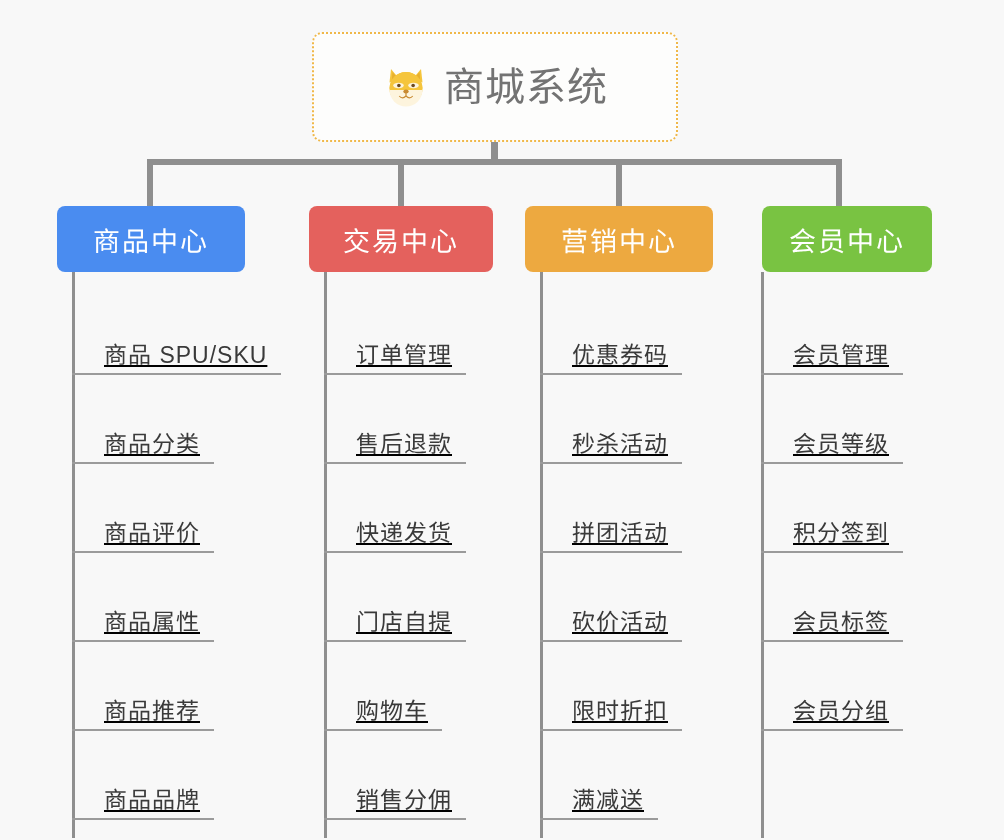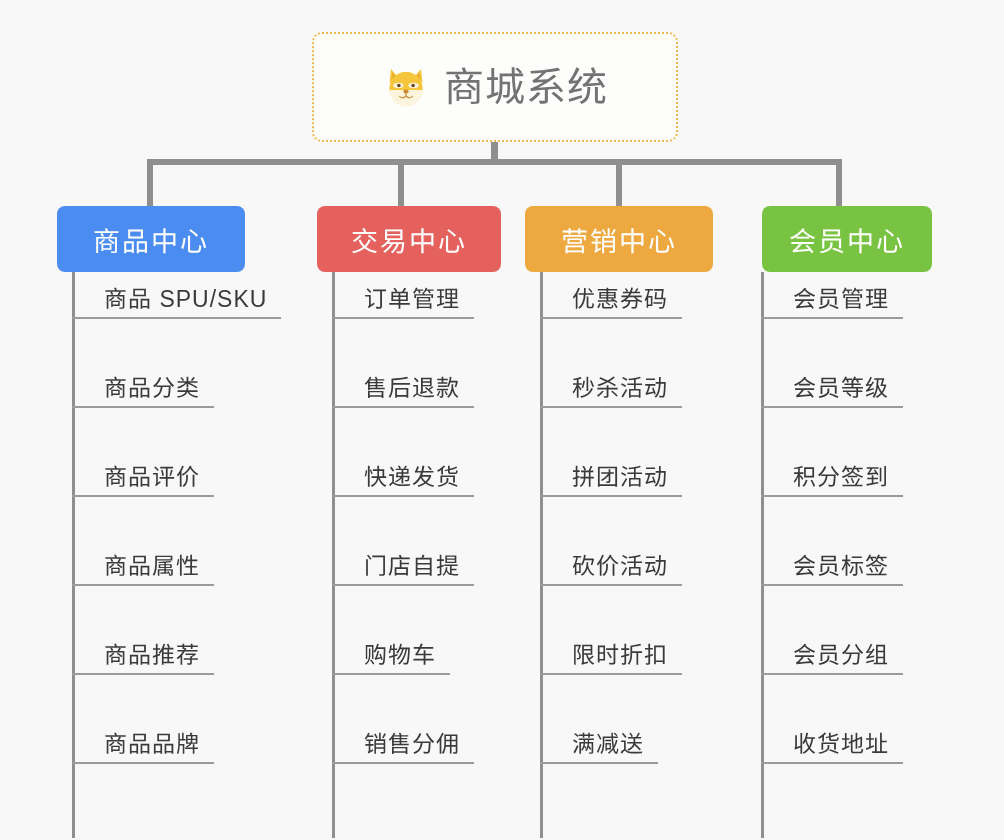--- a/index.html
+++ b/index.html
@@ -79,21 +79,21 @@
   .drop-2 { left: 398px; }
   .drop-3 { left: 616px; }
   .drop-4 { left: 836px; }
 
   
   .branch {
     position: absolute;
     top: 206px;
   }
   .branch-1 { left: 57px;  width: 188px; }
-  .branch-2 { left: 317px; width: 184px; }
+  .branch-2 { left: 309px; width: 184px; }
   .branch-3 { left: 525px; width: 188px; }
   .branch-4 { left: 746px; width: 186px; }
 
   .cat-box {
     height: 66px;
     border-radius: 8px;
     display: flex;
     align-items: center;
     justify-content: center;
     color: #ffffff;
@@ -116,22 +116,23 @@
     padding-top: 14px;
     border-left: 3px solid #8f8f8f;
     height: 566px;
     box-sizing: border-box;
   }
   .leaf-item {
     position: relative;
     height: 89px;
     box-sizing: border-box;
     display: flex;
-    align-items: flex-start;
+    align-items: flex-end;
     justify-content: flex-start;
+    text-decoration: underline;
   }
   .leaf-label {
     display: inline-block;
     font-size: 23px;
     line-height: 1.15;
     color: #3a3a3a;
     white-space: nowrap;
     padding: 0 14px 5px 32px;
     border-bottom: 2px solid #9b9b9b;
     margin-left: -3px;
@@ -264,19 +265,16 @@
         </div>
       <div class="leaf-item">
           <span class="leaf-label">积分签到</span>
         </div>
       <div class="leaf-item">
           <span class="leaf-label">会员标签</span>
         </div>
       <div class="leaf-item">
           <span class="leaf-label">会员分组</span>
         </div>
-      <div class="leaf-item">
-          <span class="leaf-label">收货地址</span>
-        </div>
     </div>
   </div>
 
 </div>
 
 </body></html>

